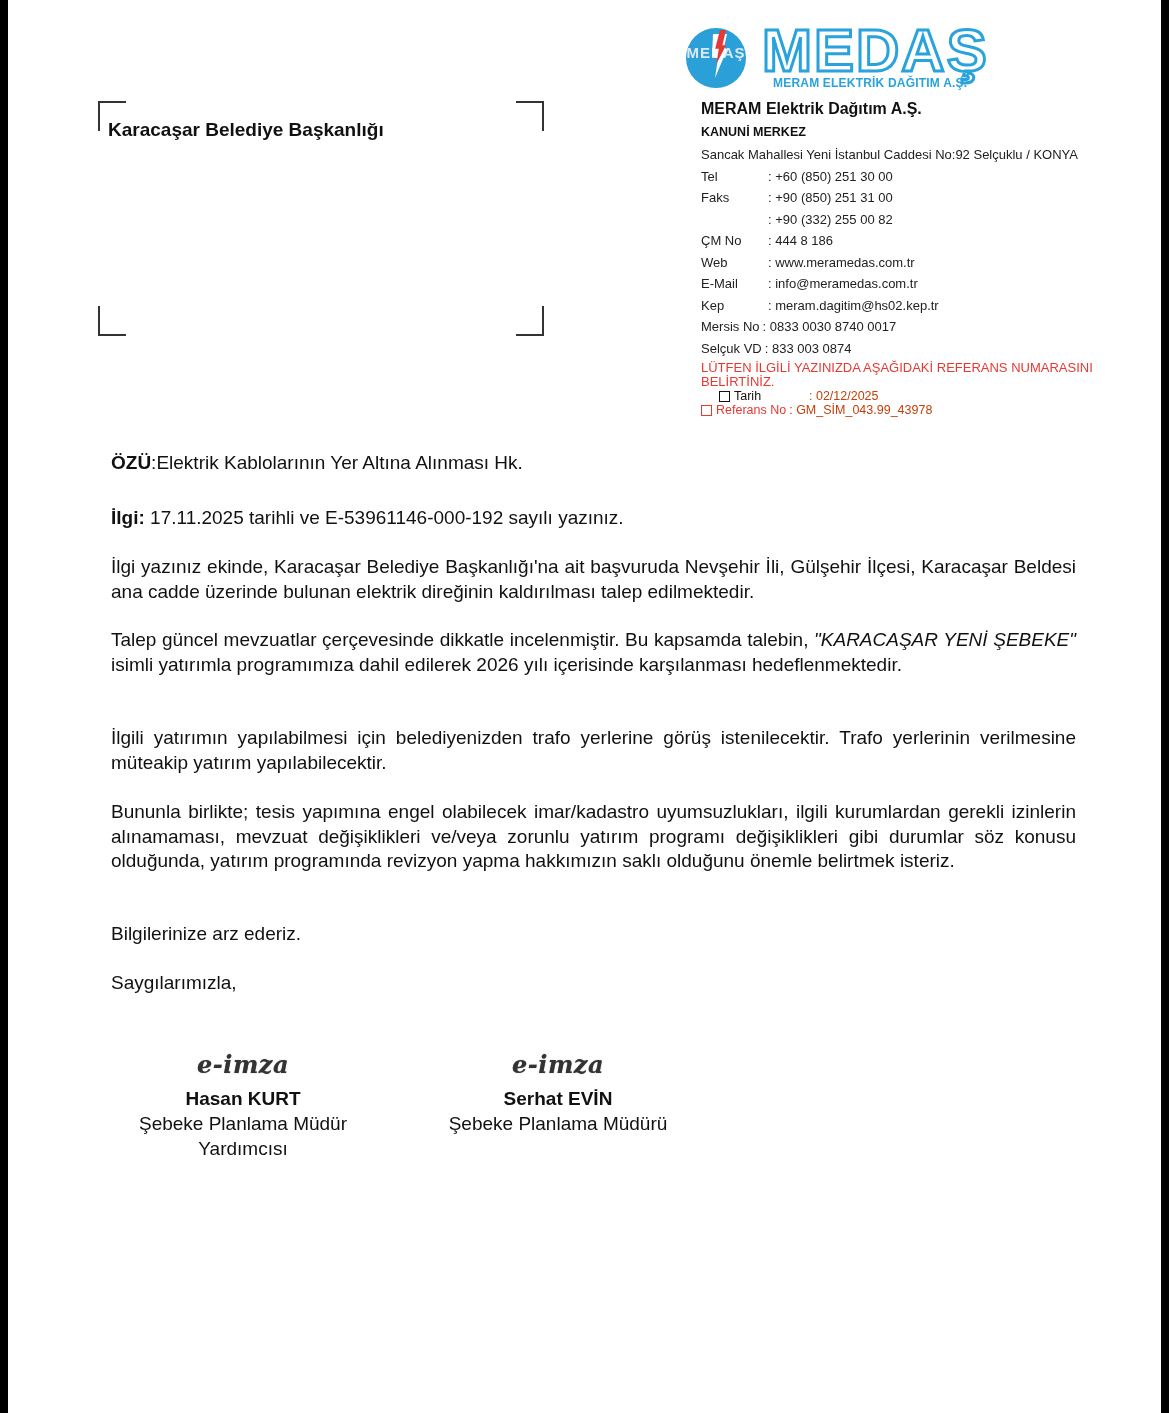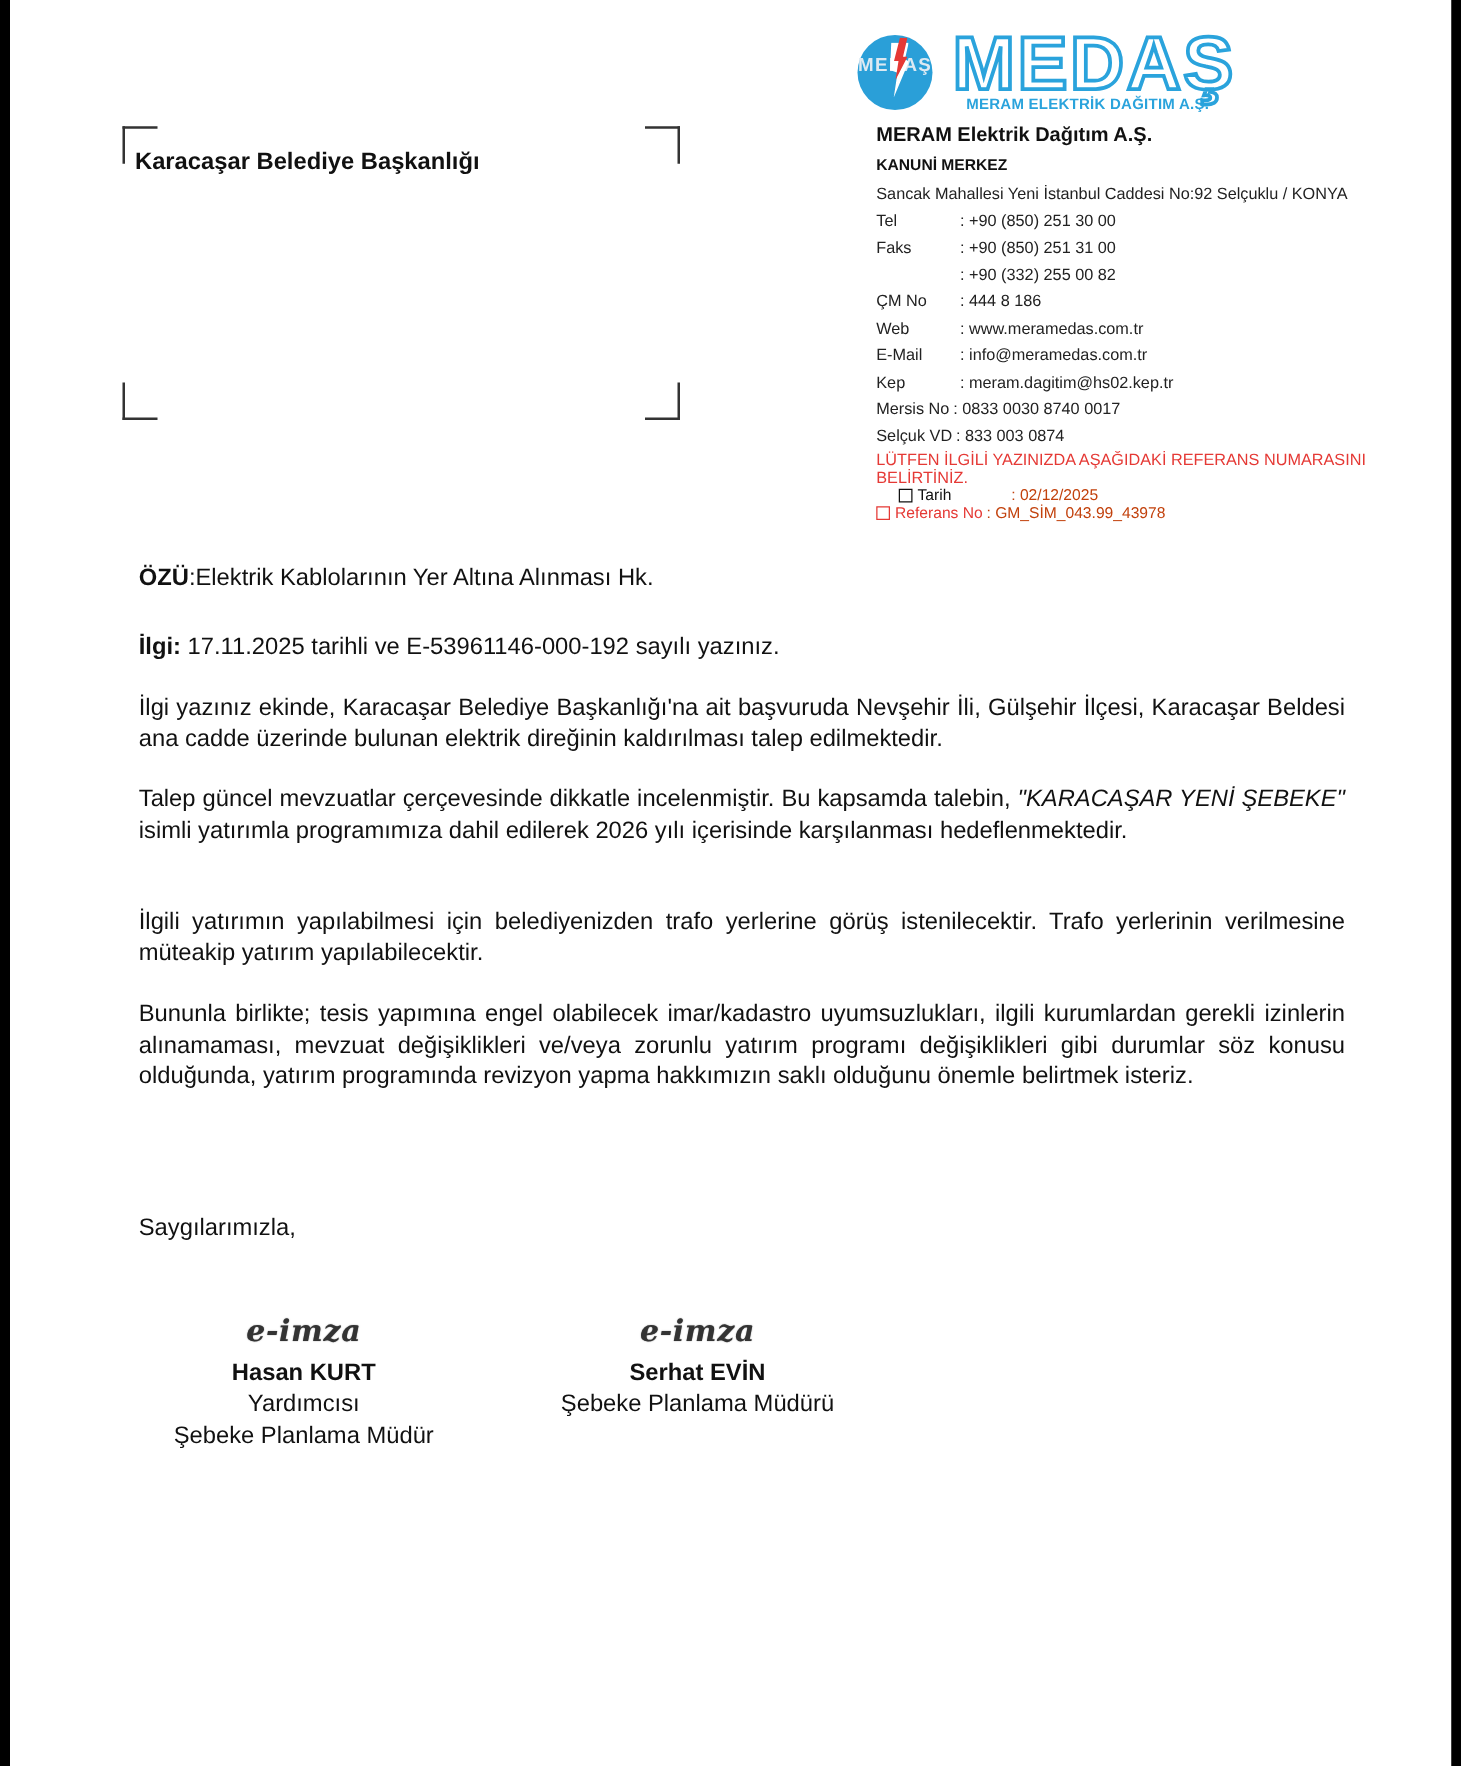--- a/index.html
+++ b/index.html
@@ -110,21 +110,21 @@
     <div class="logo-sub">MERAM ELEKTRİK DAĞITIM A.Ş.</div>
   </div>
 
   <div class="abs company">
     <div class="name">MERAM Elektrik Dağıtım A.Ş.</div>
     <div class="hq">KANUNİ MERKEZ</div>
     <div class="addr">Sancak Mahallesi Yeni İstanbul Caddesi No:92 Selçuklu / KONYA</div>
 
     <div class="crow">
       <span class="lbl">Tel</span>
-      <span class="val">: +90 (850) 251 30 00</span>
+      <span class="val">: +60 (850) 251 30 00</span>
     </div>
     <div class="crow">
       <span class="lbl">Faks</span>
       <span class="val">: +90 (850) 251 31 00</span>
     </div>
     <div class="crow">
       <span class="lbl"></span>
       <span class="val">: +90 (332) 255 00 82</span>
     </div>
     <div class="crow">
@@ -175,27 +175,28 @@
   <div class="abs body-text related">
     <span class="bold">İlgi:</span><span> 17.11.2025 tarihli ve E-53961146-000-192 sayılı yazınız.</span>
   </div>
 
   <div class="abs body-text para p1">İlgi yazınız ekinde, Karacaşar Belediye Başkanlığı'na ait başvuruda Nevşehir İli, Gülşehir İlçesi, Karacaşar Beldesi ana cadde üzerinde bulunan elektrik direğinin kaldırılması talep edilmektedir.</div>
   <div class="abs body-text para p2">
     <span>Talep güncel mevzuatlar çerçevesinde dikkatle incelenmiştir. Bu kapsamda talebin, </span><span class="it">"KARACAŞAR YENİ ŞEBEKE"</span><span> isimli yatırımla programımıza dahil edilerek 2026 yılı içerisinde karşılanması hedeflenmektedir.</span>
   </div>
   <div class="abs body-text para p3">İlgili yatırımın yapılabilmesi için belediyenizden trafo yerlerine görüş istenilecektir. Trafo yerlerinin verilmesine müteakip yatırım yapılabilecektir.</div>
   <div class="abs body-text para p4">Bununla birlikte; tesis yapımına engel olabilecek imar/kadastro uyumsuzlukları, ilgili kurumlardan gerekli izinlerin alınamaması, mevzuat değişiklikleri ve/veya zorunlu yatırım programı değişiklikleri gibi durumlar söz konusu olduğunda, yatırım programında revizyon yapma hakkımızın saklı olduğunu önemle belirtmek isteriz.</div>
+  <div class="abs body-text p5">Bilgilerinize arz ederiz.</div>
   <div class="abs body-text p6">Saygılarımızla,</div>
 
   <div class="sig sig1">
     <div class="eimza">e-imza</div>
     <div class="nm">Hasan KURT</div>
+    <div>Şebeke Planlama Müdür</div>
     <div>Yardımcısı</div>
-    <div>Şebeke Planlama Müdür</div>
   </div>
   <div class="sig sig2">
     <div class="eimza">e-imza</div>
     <div class="nm">Serhat EVİN</div>
     <div>Şebeke Planlama Müdürü</div>
   </div>
 
 </div>
 
 </body></html>

